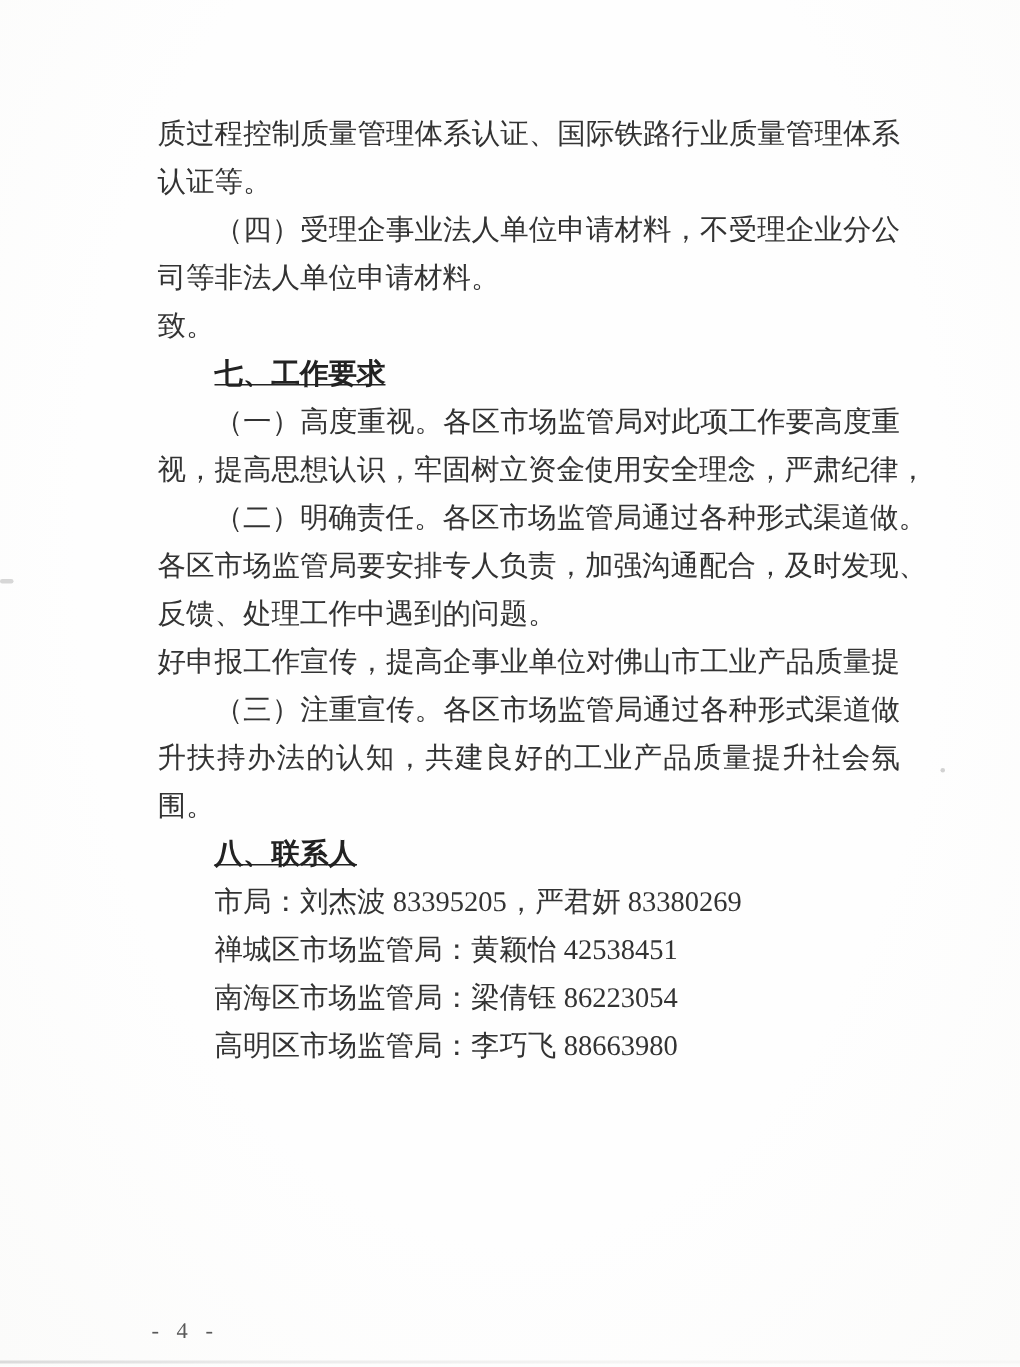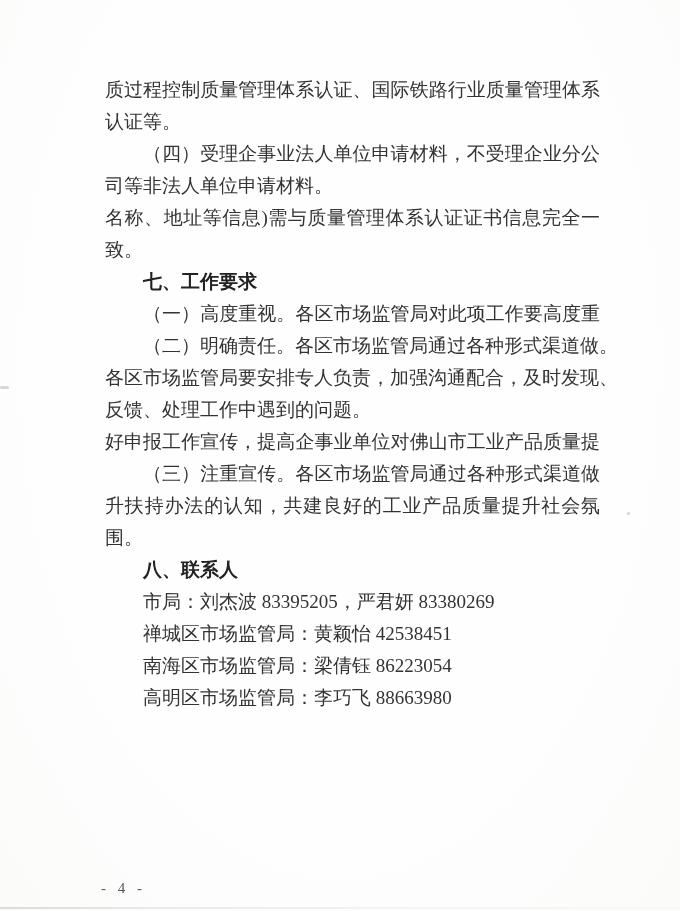--- a/index.html
+++ b/index.html
@@ -31,30 +31,32 @@
     letter-spacing: 0;
   }
   .line {
     height: 32px;
     white-space: nowrap;
   }
   
   .fill {
     text-align: justify;
     text-align-last: justify;
+    font-family: Liberation Mono, monospace;
   }
   
   .ind {
     text-indent: 2em;
   }
   
   .hei {
     font-family: "Liberation Sans", "DejaVu Sans", sans-serif;
     font-weight: 700;
     color: #222222;
+    text-decoration: underline;
   }
   .page-number {
     position: absolute;
     left: 101px;
     top: 880px;
     font-size: 15px;
     letter-spacing: 4px;
     color: #595959;
     font-family: "Liberation Serif", "DejaVu Serif", serif;
   }
@@ -91,24 +93,24 @@
 </head>
 <body>
 
 <div class="scan-surface"></div>
 
 <div class="text-block">
   <div class="line fill">质过程控制质量管理体系认证、国际铁路行业质量管理体系</div>
   <div class="line">认证等。</div>
   <div class="line ind fill">（四）受理企事业法人单位申请材料，不受理企业分公</div>
   <div class="line">司等非法人单位申请材料。</div>
-  <div class="line fill">名称、地址等信息)需与质量管理体系认证证书信息完全一</div>
   <div class="line">致。</div>
   <div class="line ind hei">七、工作要求</div>
   <div class="line ind fill">（一）高度重视。各区市场监管局对此项工作要高度重</div>
+  <div class="line fill">视，提高思想认识，牢固树立资金使用安全理念，严肃纪律，</div>
   <div class="line ind fill">（二）明确责任。各区市场监管局通过各种形式渠道做。</div>
   <div class="line fill">各区市场监管局要安排专人负责，加强沟通配合，及时发现、</div>
   <div class="line">反馈、处理工作中遇到的问题。</div>
   <div class="line fill">好申报工作宣传，提高企事业单位对佛山市工业产品质量提</div>
   <div class="line ind fill">（三）注重宣传。各区市场监管局通过各种形式渠道做</div>
   <div class="line fill">升扶持办法的认知，共建良好的工业产品质量提升社会氛</div>
   <div class="line">围。</div>
   <div class="line ind hei">八、联系人</div>
   <div class="line ind">市局：刘杰波 83395205，严君妍 83380269</div>
   <div class="line ind">禅城区市场监管局：黄颖怡 42538451</div>

